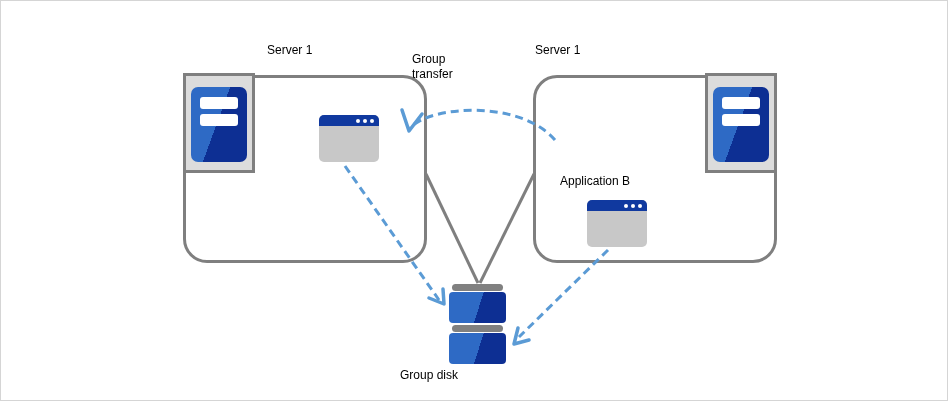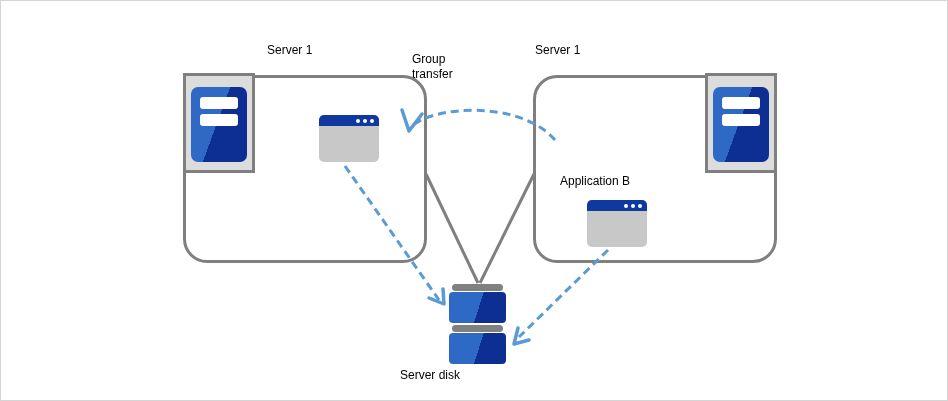--- a/index.html
+++ b/index.html
@@ -132,15 +132,15 @@
     <div class="dunit dunit1"></div>
     <div class="dbar dbar2"></div>
     <div class="dunit dunit2"></div>
   </div>
 
   <div class="label lab-server1">Server 1</div>
   <div class="label lab-server2">Server 1</div>
   <div class="label lab-appB">Application B</div>
   <div class="label lab-group">Group
 transfer</div>
-  <div class="label lab-disk">Server disk</div>
+  <div class="label lab-disk">Group disk</div>
 
 </div>
 
 </body></html>

